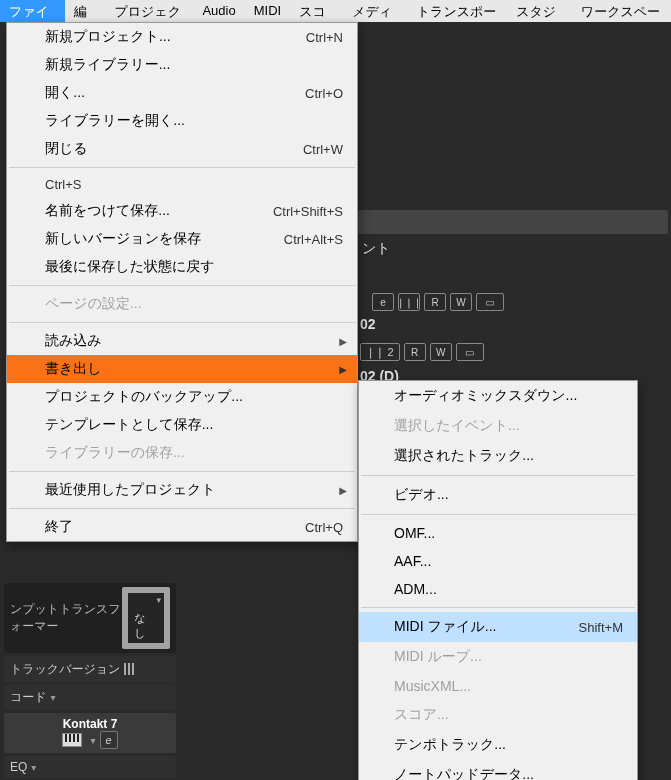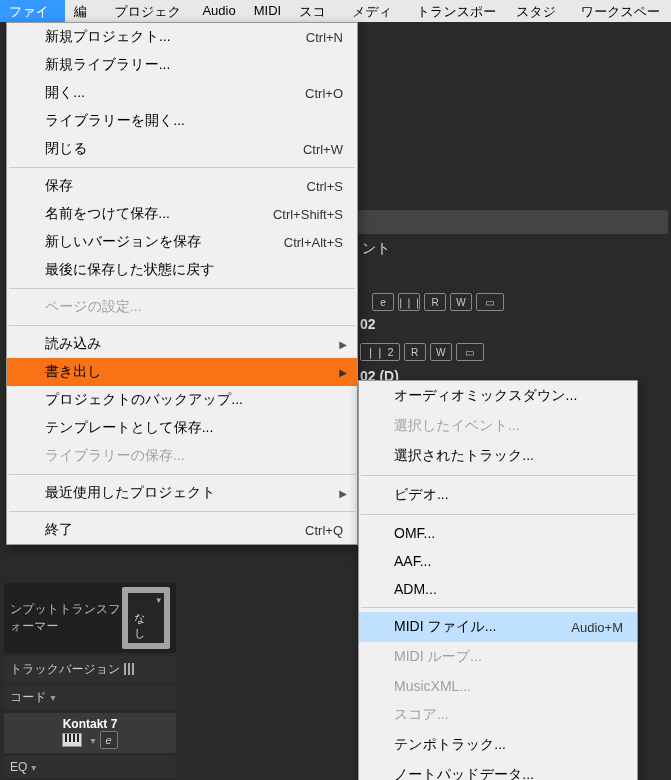--- a/index.html
+++ b/index.html
@@ -110,21 +110,20 @@
     </div>
     <div class="row">
       <span class="lbl">ライブラリーを開く...</span>
     </div>
     <div class="row">
       <span class="lbl">閉じる</span>
       <span class="sc">Ctrl+W</span>
     </div>
     <hr>
     <div class="row">
-      <span class="lbl">保存</span>
       <span class="sc">Ctrl+S</span>
     </div>
     <div class="row">
       <span class="lbl">名前をつけて保存...</span>
       <span class="sc">Ctrl+Shift+S</span>
     </div>
     <div class="row">
       <span class="lbl">新しいバージョンを保存</span>
       <span class="sc">Ctrl+Alt+S</span>
     </div>
@@ -185,21 +184,21 @@
     </div>
     <div class="row">
       <span class="lbl">AAF...</span>
     </div>
     <div class="row">
       <span class="lbl">ADM...</span>
     </div>
     <hr>
     <div class="row highlight">
       <span class="lbl">MIDI ファイル...</span>
-      <span class="sc">Audio+M</span>
+      <span class="sc">Shift+M</span>
     </div>
     <div class="row disabled">
       <span class="lbl">MIDI ループ...</span>
     </div>
     <div class="row disabled">
       <span class="lbl">MusicXML...</span>
     </div>
     <div class="row disabled">
       <span class="lbl">スコア...</span>
     </div>

